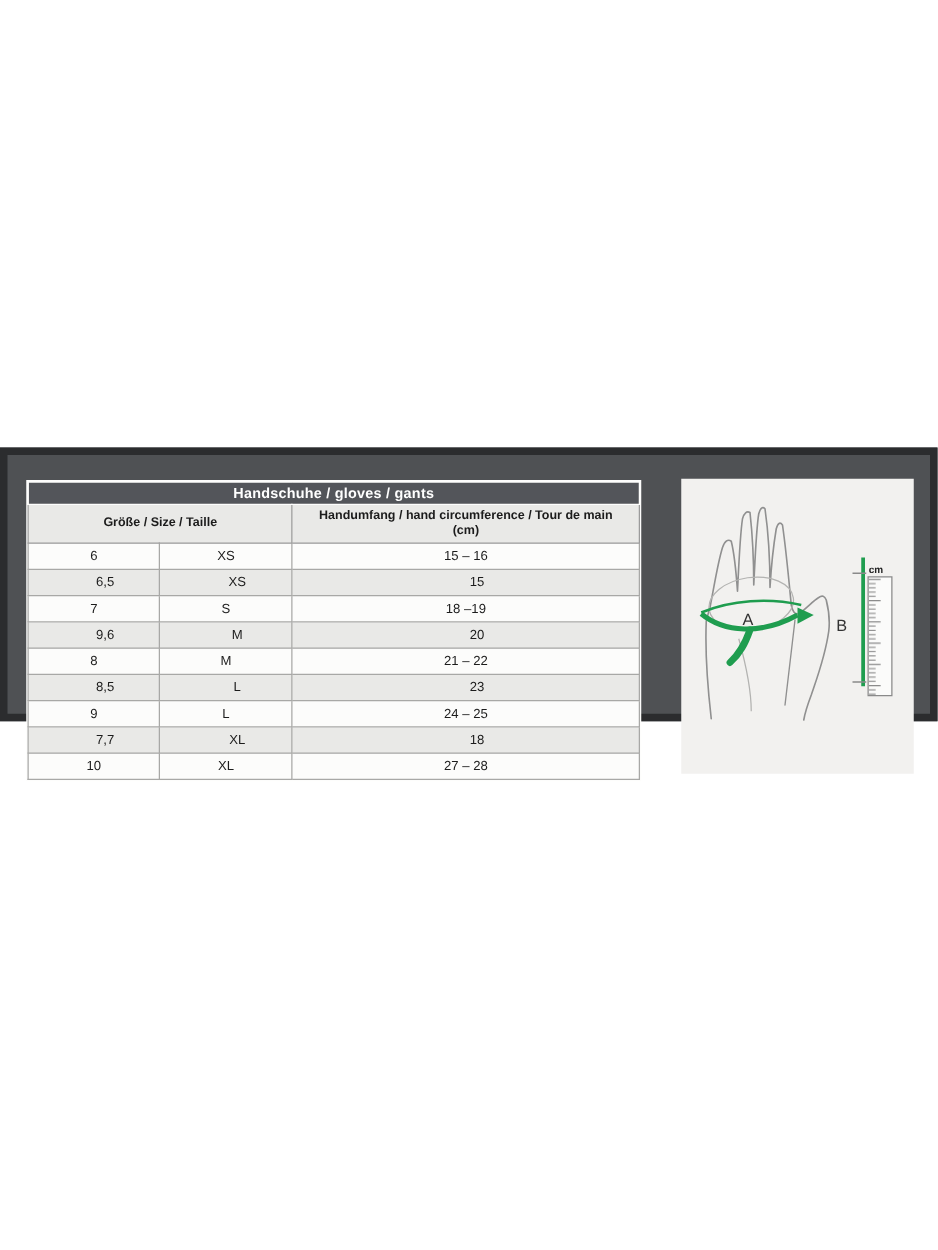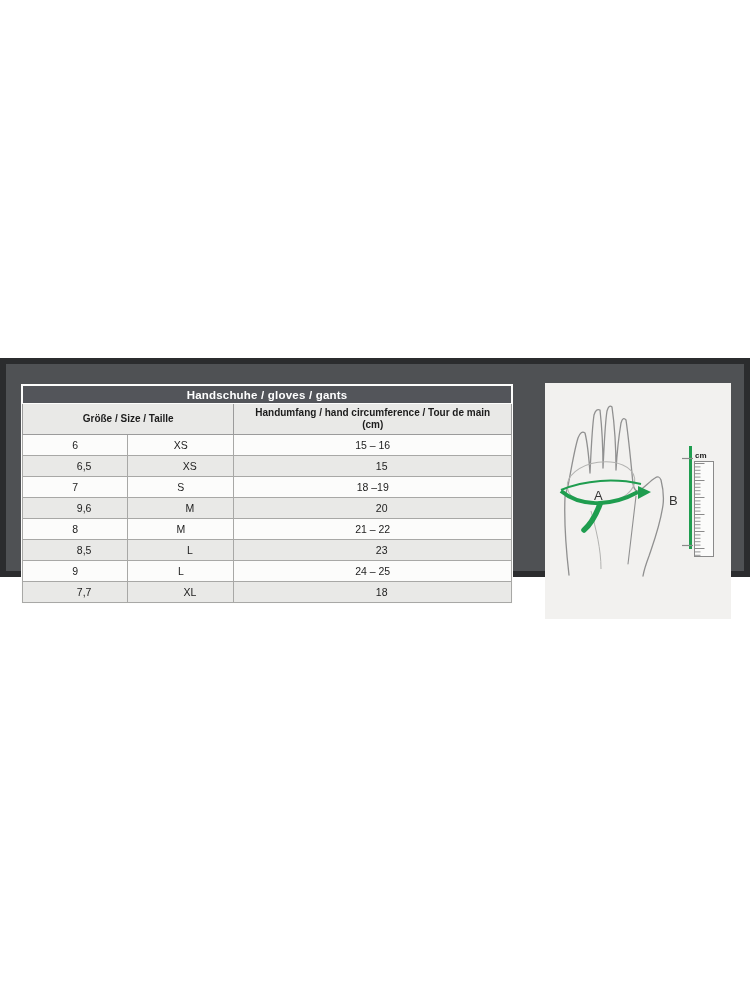--- a/index.html
+++ b/index.html
@@ -103,20 +103,25 @@
           <tr>
             <td>9</td>
             <td>L</td>
             <td>24 – 25</td>
           </tr>
           <tr class="alt">
             <td>7,7</td>
             <td>XL</td>
             <td>18</td>
           </tr>
+          <tr>
+            <td>10</td>
+            <td>XL</td>
+            <td>27 – 28</td>
+          </tr>
         </tbody>
     </table>
   </div>
 
   <div class="panel">
     <svg width="186" height="236" viewBox="0 0 186 236">
       <defs>
         <pattern id="rticks" x="150" y="80" width="20" height="17" patternUnits="userSpaceOnUse">
           <line x1="0" y1="0.5" x2="9.5" y2="0.5" stroke="#8A8A8A" stroke-width="1"></line>
           <line x1="0" y1="3.9" x2="5.5" y2="3.9" stroke="#8A8A8A" stroke-width="0.9"></line>

